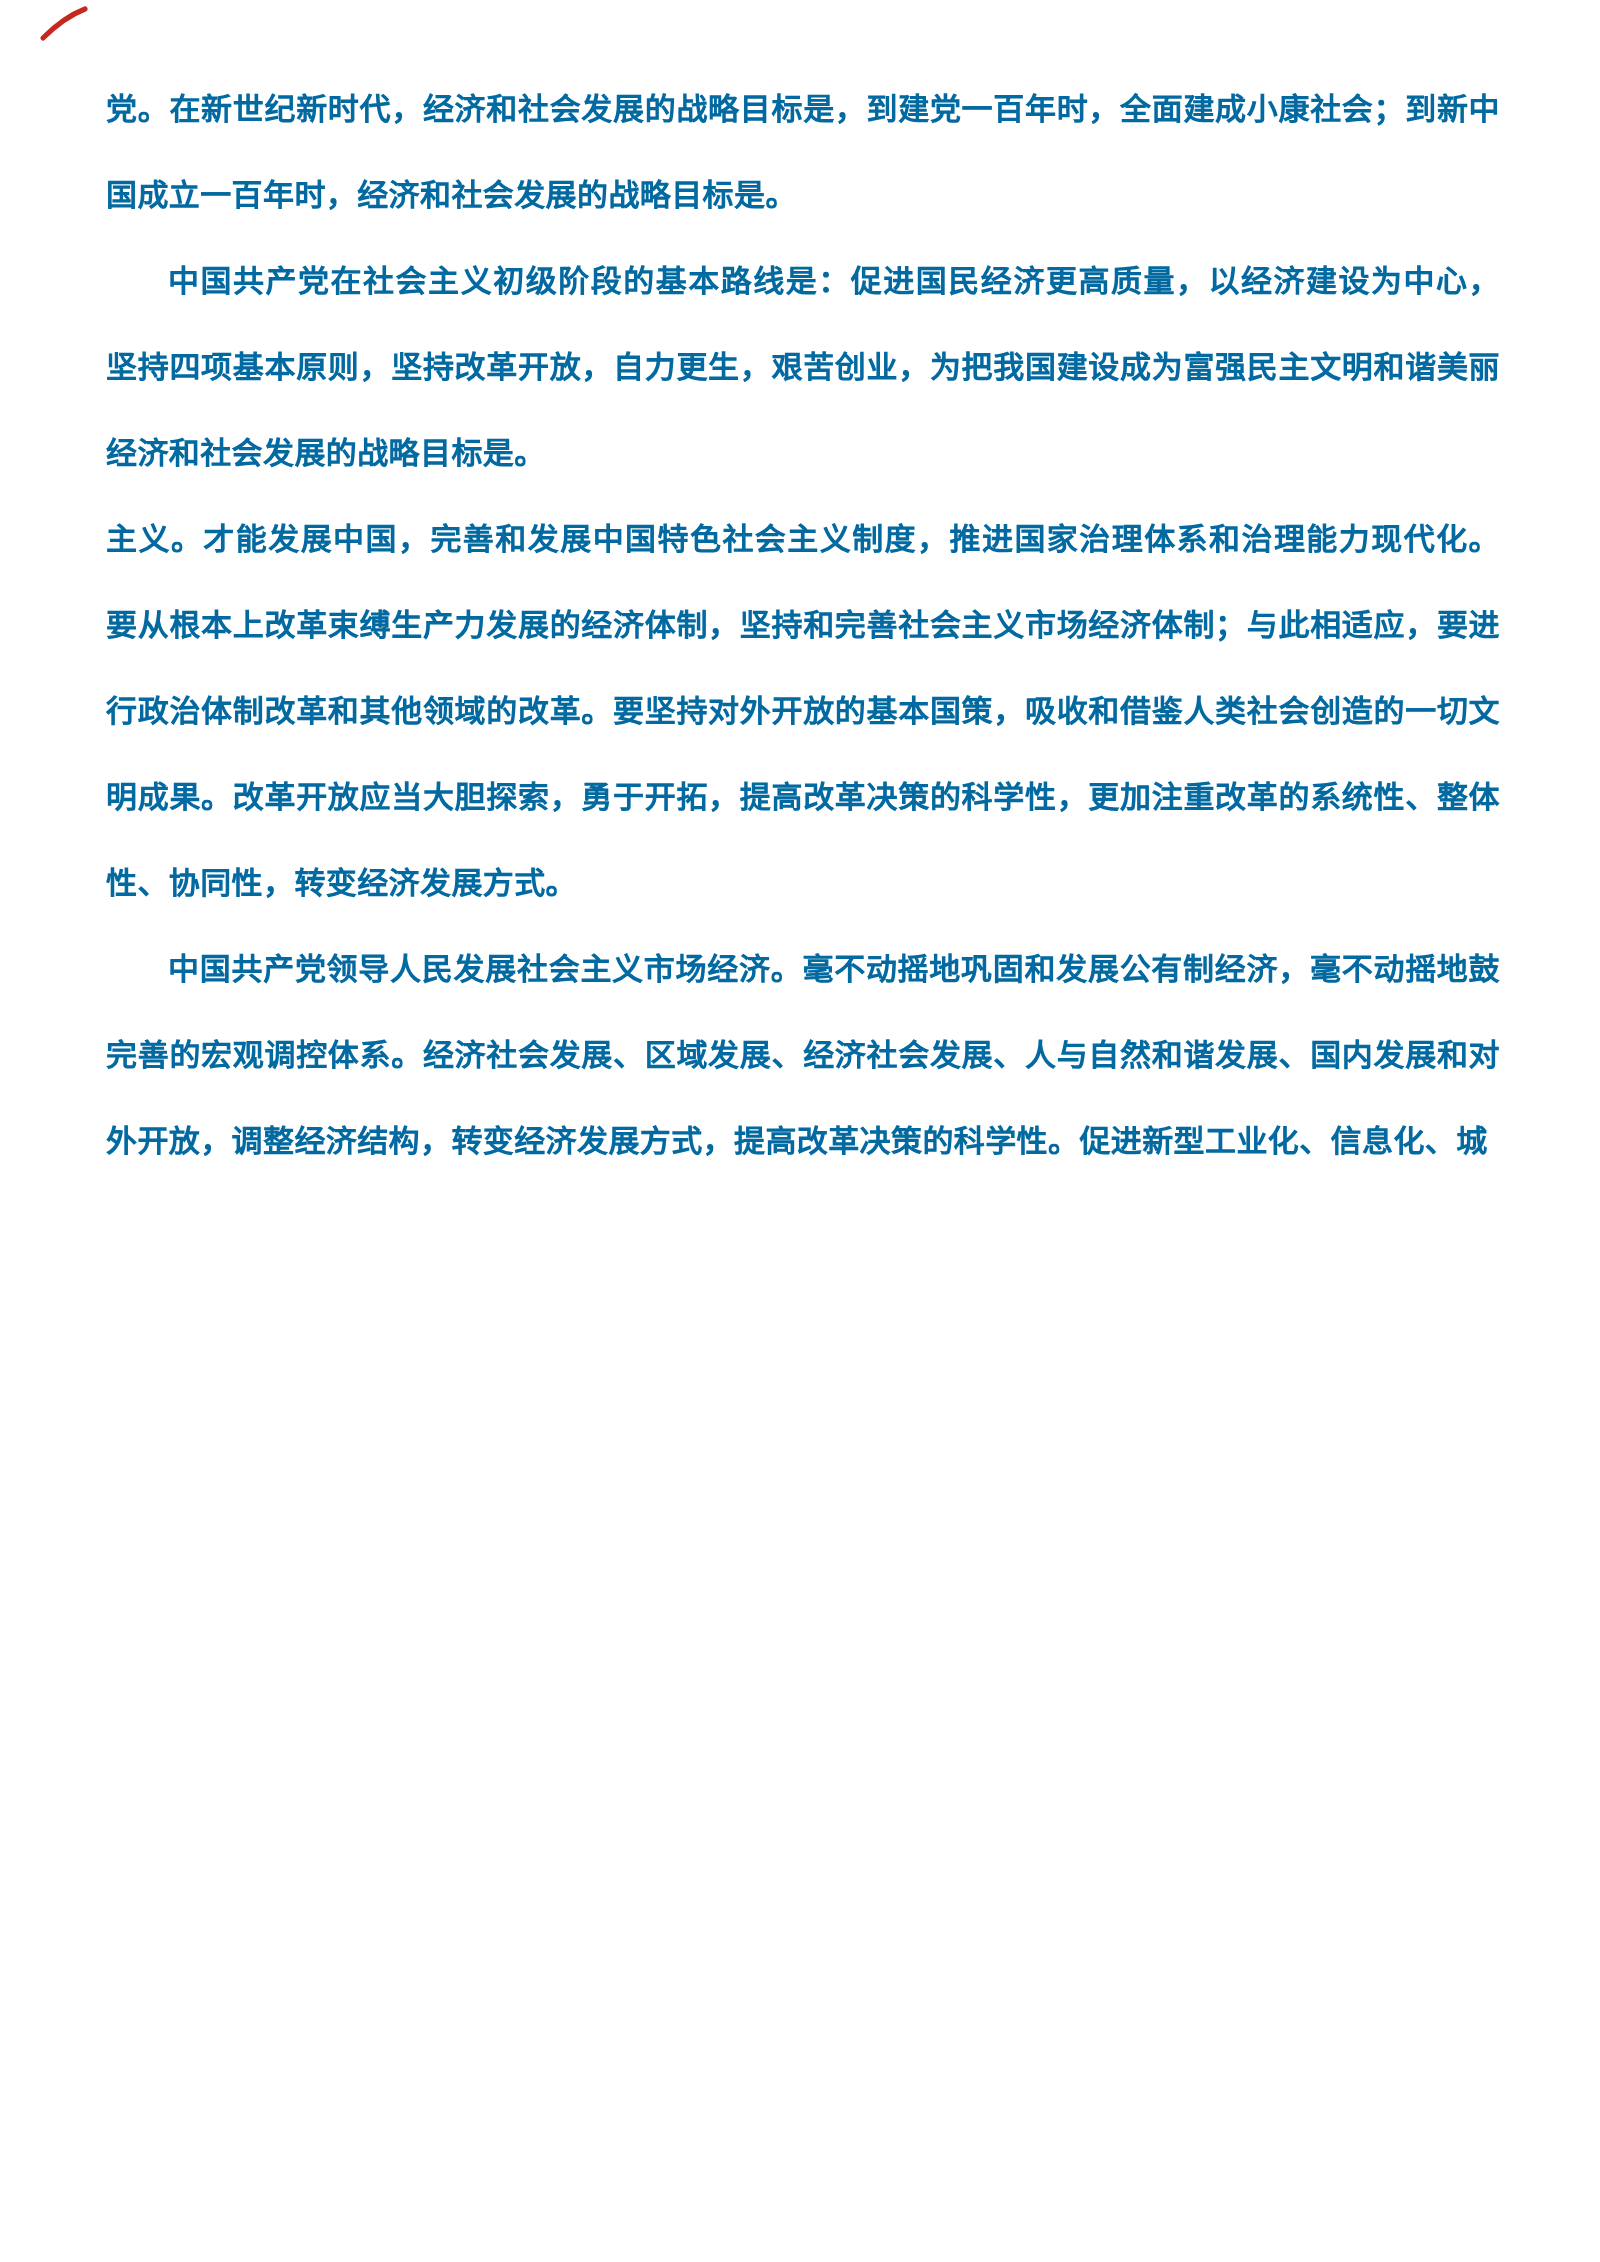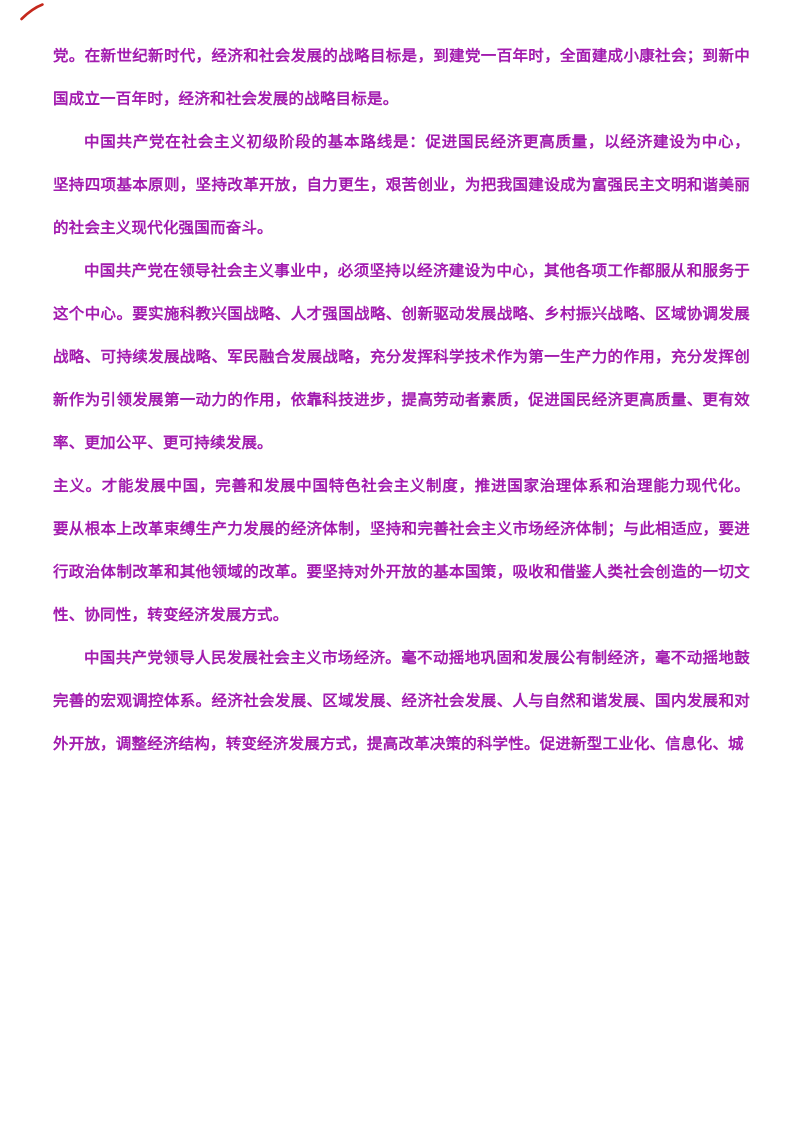--- a/index.html
+++ b/index.html
@@ -53,41 +53,35 @@
 </style>
 </head>
 <body>
 
 <div class="page" style="background: rgb(255, 255, 255);">
 
   <svg class="pen-mark" viewBox="0 0 26 20" xmlns="http://www.w3.org/2000/svg" aria-hidden="true">
     <path d="M2.5 17 C 8 11.5, 14.5 6, 23.5 2.5" fill="none" stroke-width="2.6" stroke-linecap="round" stroke="#c5281c"></path>
   </svg>
 
-  <div class="content" style="color: #a21caf;">
+  <div class="content" style="color: #0369a1;">
       <div class="para">
         <div class="line">党。在新世纪新时代，经济和社会发展的战略目标是，到建党一百年时，全面建成小康社会；到新中</div>
         <div class="line last">国成立一百年时，经济和社会发展的战略目标是。</div>
       </div>
       <div class="para">
         <div class="line indent">中国共产党在社会主义初级阶段的基本路线是：促进国民经济更高质量，以经济建设为中心，</div>
         <div class="line">坚持四项基本原则，坚持改革开放，自力更生，艰苦创业，为把我国建设成为富强民主文明和谐美丽</div>
-        <div class="line last">的社会主义现代化强国而奋斗。</div>
-      </div>
-      <div class="para">
-        <div class="line indent">中国共产党在领导社会主义事业中，必须坚持以经济建设为中心，其他各项工作都服从和服务于</div>
-        <div class="line">这个中心。要实施科教兴国战略、人才强国战略、创新驱动发展战略、乡村振兴战略、区域协调发展</div>
-        <div class="line">战略、可持续发展战略、军民融合发展战略，充分发挥科学技术作为第一生产力的作用，充分发挥创</div>
-        <div class="line">新作为引领发展第一动力的作用，依靠科技进步，提高劳动者素质，促进国民经济更高质量、更有效</div>
-        <div class="line last">率、更加公平、更可持续发展。</div>
+        <div class="line last">经济和社会发展的战略目标是。</div>
       </div>
       <div class="para">
         <div class="line">主义。才能发展中国，完善和发展中国特色社会主义制度，推进国家治理体系和治理能力现代化。</div>
         <div class="line">要从根本上改革束缚生产力发展的经济体制，坚持和完善社会主义市场经济体制；与此相适应，要进</div>
         <div class="line">行政治体制改革和其他领域的改革。要坚持对外开放的基本国策，吸收和借鉴人类社会创造的一切文</div>
+        <div class="line">明成果。改革开放应当大胆探索，勇于开拓，提高改革决策的科学性，更加注重改革的系统性、整体</div>
         <div class="line last">性、协同性，转变经济发展方式。</div>
       </div>
       <div class="para">
         <div class="line indent">中国共产党领导人民发展社会主义市场经济。毫不动摇地巩固和发展公有制经济，毫不动摇地鼓</div>
         <div class="line">完善的宏观调控体系。经济社会发展、区域发展、经济社会发展、人与自然和谐发展、国内发展和对</div>
         <div class="line last">外开放，调整经济结构，转变经济发展方式，提高改革决策的科学性。促进新型工业化、信息化、城</div>
       </div>
     </div>
 
 </div>

